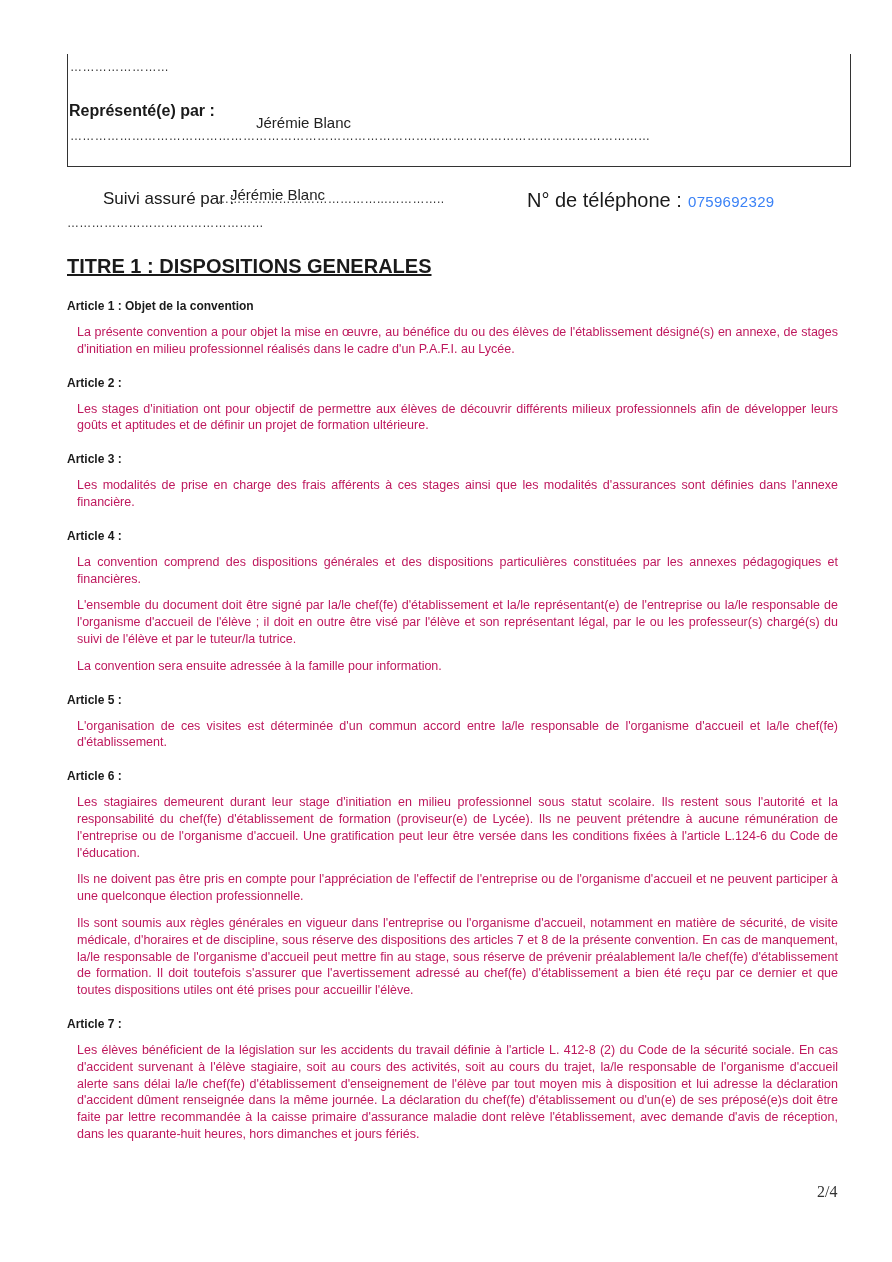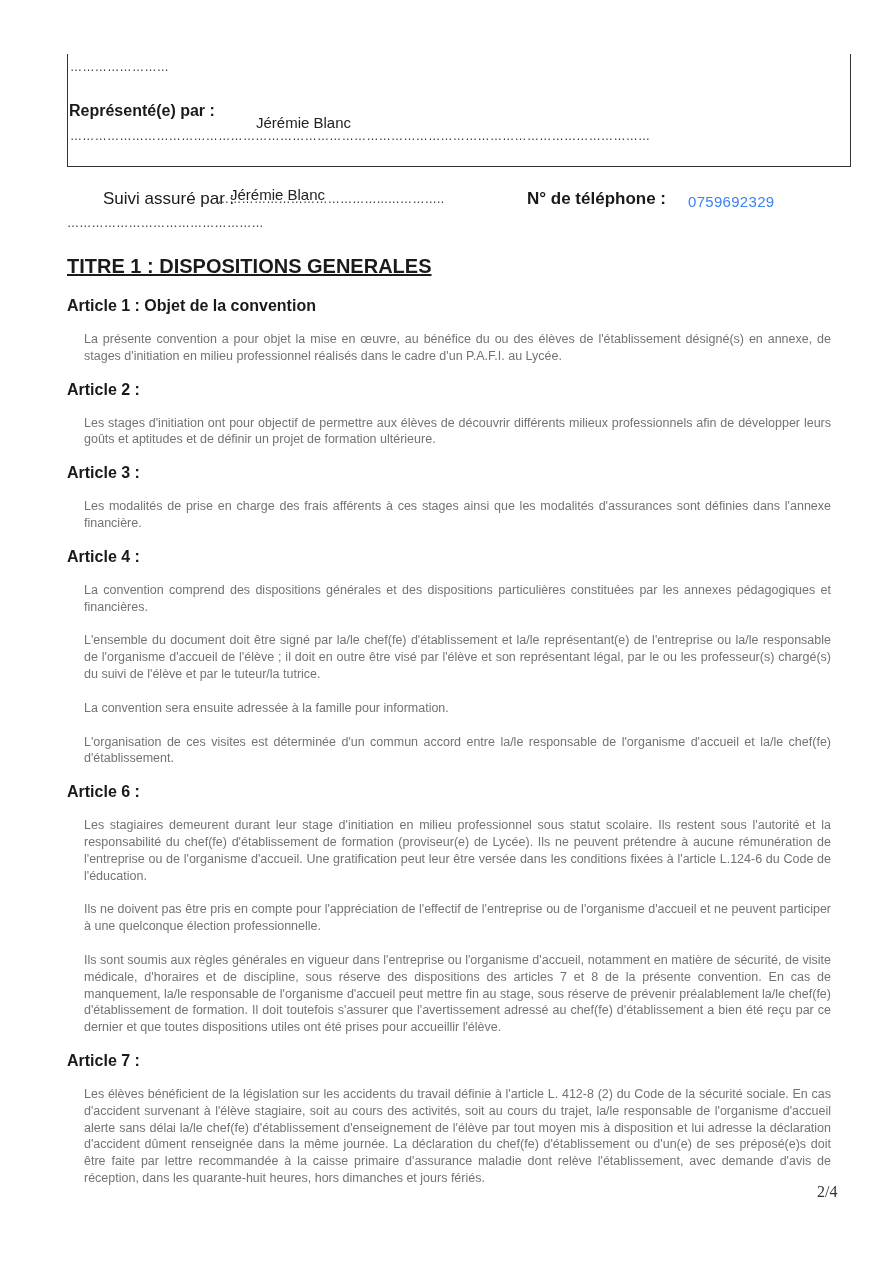--- a/index.html
+++ b/index.html
@@ -11,30 +11,30 @@
          border-left: 1px solid #333; border-right: 1px solid #333; border-bottom: 1.5px solid #333; }
   .dots-short { position: absolute; left: 2px; top: 6px; font-size: 12px; letter-spacing: 0.4px; color: #333; }
   .rep-label { position: absolute; left: 1px; top: 48px; font-size: 16px; font-weight: bold; color: #1a1a1a; }
   .rep-value { position: absolute; left: 188px; top: 60px; font-size: 15px; color: #222; }
   .rep-dots { position: absolute; left: 2px; top: 75px; font-size: 12px; letter-spacing: 0.35px; color: #333; white-space: nowrap; }
 
   .suivi { position: absolute; left: 67px; top: 186px; width: 800px; height: 50px; }
   .suivi-label { position: absolute; left: 0; top: 3px; font-size: 17px; font-weight: normal; margin-left: 36px; }
   .suivi-value { position: absolute; left: 163px; top: 0; font-size: 15px; color: #222; }
   .suivi-dots { position: absolute; left: 150px; top: 6px; font-size: 12px; letter-spacing: 0.3px; color: #333; white-space: nowrap; }
-  .phone-label { position: absolute; left: 460px; top: 3px; font-size: 17px; font-weight: bold; }
+  .phone-label { position: absolute; left: 460px; top: 3px; font-size: 20px; font-weight: normal; }
   .phone-value { position: absolute; left: 621px; top: 7px; font-size: 15px; color: #3b82f6; letter-spacing: 0.3px; }
   .suivi-dots2 { position: absolute; left: 0; top: 30px; font-size: 12px; letter-spacing: 0.3px; color: #333; white-space: nowrap; }
 
   .titre { position: absolute; left: 67px; top: 255px; font-size: 20px; font-weight: bold; text-decoration: underline; color: #1a1a1a; text-align: center; }
 
   .articles { position: absolute; left: 67px; top: 298px; width: 781px; }
   .article { margin-bottom: 17px; }
-  .article-title { font-size: 16px; font-weight: bold; line-height: 16px; color: #1a1a1a; }
-  .article p { margin: 17px; font-size: 12.5px; line-height: 16.8px; text-align: justify; color: #737373; }
+  .article-title { font-size: 12px; font-weight: bold; line-height: 16px; color: #1a1a1a; }
+  .article p { margin: 10px; font-size: 12.5px; line-height: 16.8px; text-align: justify; color: #be185d; }
 
   .pagenum { position: absolute; left: 817px; top: 1183px; font-family: "Liberation Serif", serif; font-size: 16px; color: #333; }
 </style>
 </head>
 <body>
 
 <div class="page">
 
   <div class="box">
     <div class="dots-short">……………………</div>
@@ -67,20 +67,21 @@
         <div class="article-title">Article 3 :</div>
         <p>Les modalités de prise en charge des frais afférents à ces stages ainsi que les modalités d'assurances sont définies dans l'annexe financière.</p>
       </div>
       <div class="article">
         <div class="article-title">Article 4 :</div>
         <p>La convention comprend des dispositions générales et des dispositions particulières constituées par les annexes pédagogiques et financières.</p>
         <p>L'ensemble du document doit être signé par la/le chef(fe) d'établissement et la/le représentant(e) de l'entreprise ou la/le responsable de l'organisme d'accueil de l'élève ; il doit en outre être visé par l'élève et son représentant légal, par le ou les professeur(s) chargé(s) du suivi de l'élève et par le tuteur/la tutrice.</p>
         <p>La convention sera ensuite adressée à la famille pour information.</p>
       </div>
       <div class="article">
+        <div class="article-title">Article 5 :</div>
         <p>L'organisation de ces visites est déterminée d'un commun accord entre la/le responsable de l'organisme d'accueil et la/le chef(fe) d'établissement.</p>
       </div>
       <div class="article">
         <div class="article-title">Article 6 :</div>
         <p>Les stagiaires demeurent durant leur stage d'initiation en milieu professionnel sous statut scolaire. Ils restent sous l'autorité et la responsabilité du chef(fe) d'établissement de formation (proviseur(e) de Lycée). Ils ne peuvent prétendre à aucune rémunération de l'entreprise ou de l'organisme d'accueil. Une gratification peut leur être versée dans les conditions fixées à l'article L.124-6 du Code de l'éducation.</p>
         <p>Ils ne doivent pas être pris en compte pour l'appréciation de l'effectif de l'entreprise ou de l'organisme d'accueil et ne peuvent participer à une quelconque élection professionnelle.</p>
         <p>Ils sont soumis aux règles générales en vigueur dans l'entreprise ou l'organisme d'accueil, notamment en matière de sécurité, de visite médicale, d'horaires et de discipline, sous réserve des dispositions des articles 7 et 8 de la présente convention. En cas de manquement, la/le responsable de l'organisme d'accueil peut mettre fin au stage, sous réserve de prévenir préalablement la/le chef(fe) d'établissement de formation. Il doit toutefois s'assurer que l'avertissement adressé au chef(fe) d'établissement a bien été reçu par ce dernier et que toutes dispositions utiles ont été prises pour accueillir l'élève.</p>
       </div>
       <div class="article">
         <div class="article-title">Article 7 :</div>

